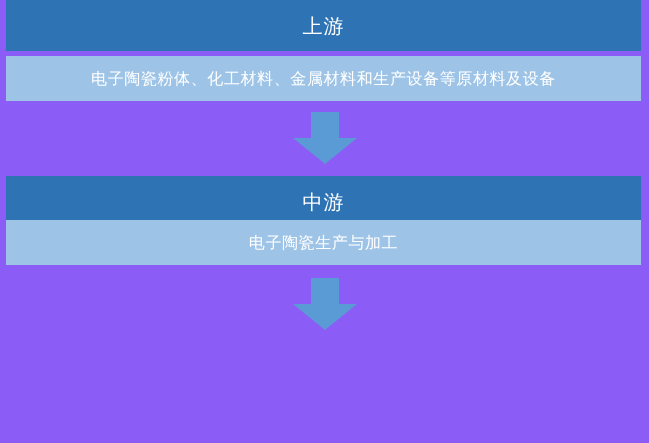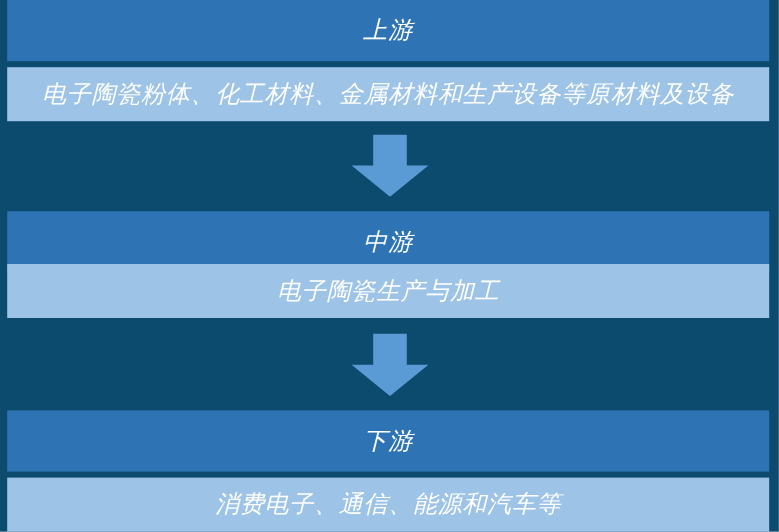--- a/index.html
+++ b/index.html
@@ -10,22 +10,21 @@
   body {
     width: 649px;
     height: 443px;
     font-family: "Liberation Sans", "DejaVu Sans", sans-serif;
     overflow: hidden;
   }
   .diagram {
     position: relative;
     width: 649px;
     height: 443px;
-    background: #0c4a6e;
-    font-style: italic;
+    background: #8b5cf6;
   }
 
   
   .stage {
     position: absolute;
     left: 6px;
     width: 635px;
   }
 
   .stage-header {
@@ -47,21 +46,21 @@
   .stage-body {
     position: absolute;
     left: 0;
     width: 100%;
     height: 45px;
     background: #9DC3E6;
     color: #ffffff;
     display: flex;
     align-items: center;
     justify-content: center;
-    font-size: 20px;
+    font-size: 16px;
     line-height: 1;
     letter-spacing: 0.6px;
     box-sizing: border-box;
   }
 
   
   #stage-upstream { top: 0px; height: 101px; }
   #stage-upstream .stage-header { top: 0px; }
   #stage-upstream .stage-body   { top: 56px; }
 
@@ -106,18 +105,14 @@
     <div class="stage-header">中游</div>
     <div class="stage-body">电子陶瓷生产与加工</div>
   </div>
 
   <div class="arrow" id="arrow-2">
     <svg viewBox="0 0 64 52" xmlns="http://www.w3.org/2000/svg" aria-hidden="true">
       <polygon points="18,0 46,0 46,26 64,26 32,52 0,26 18,26" fill="#5B9BD5"></polygon>
     </svg>
   </div>
 
-  <div class="stage" id="stage-downstream">
-    <div class="stage-header">下游</div>
-    <div class="stage-body">消费电子、通信、能源和汽车等</div>
-  </div>
 
 </div>
 
 </body></html>

